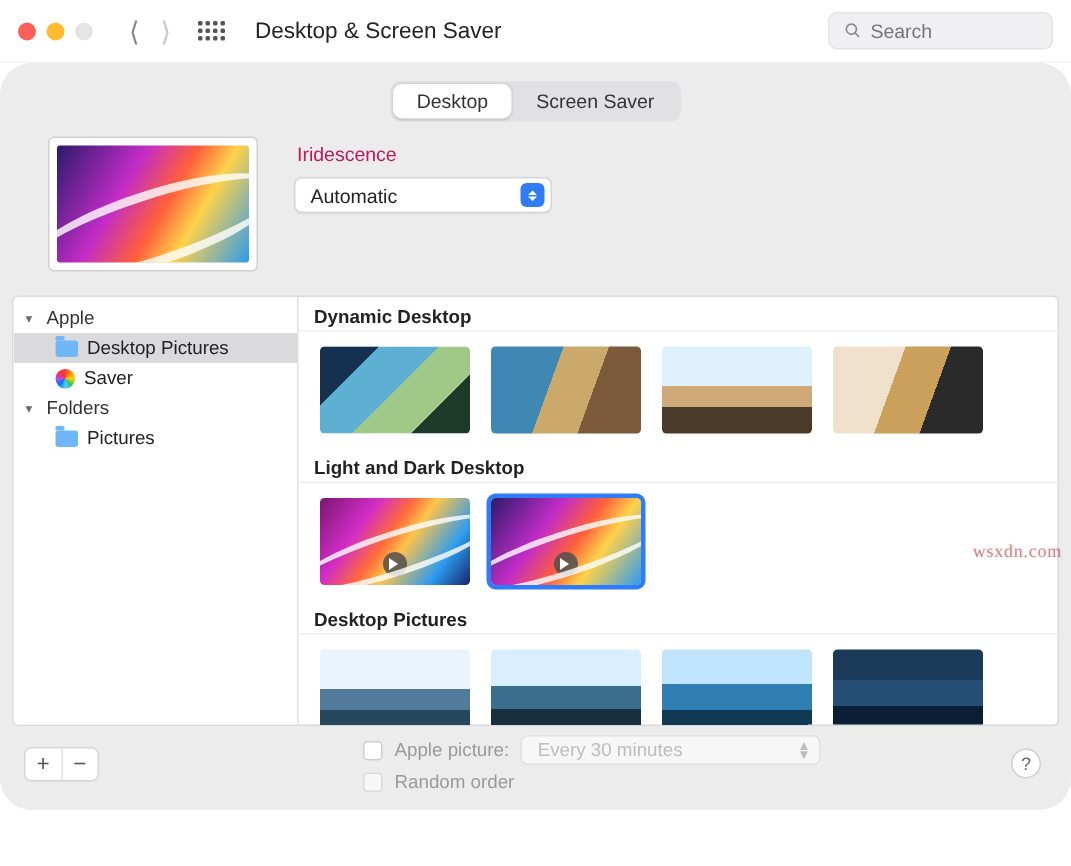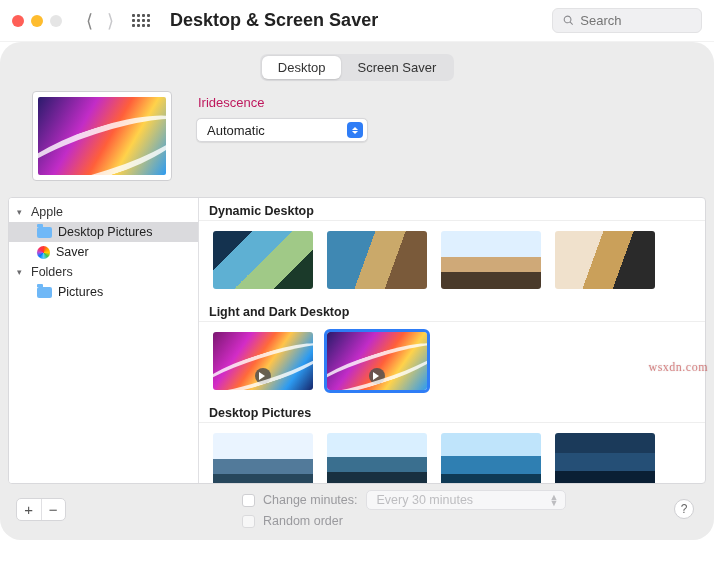--- a/index.html
+++ b/index.html
@@ -20,21 +20,21 @@
   }
   .traffic { display: flex; gap: 7px; margin-right: 8px; }
   .dot { width: 12px; height: 12px; border-radius: 50%; }
   .dot.red { background: #ff5f57; }
   .dot.yel { background: #febc2e; }
   .dot.grn { background: #e5e5e5; }
   .navbtns { display:flex; gap: 14px; color:#888; margin-left:6px; margin-right:8px; }
   .navchev { font-size: 18px; line-height:1; cursor:default; user-select:none;}
   .apps-icon { display:grid; grid-template-columns:repeat(4,3px); grid-template-rows:repeat(3,3px); gap:2px; margin-right:6px; cursor:pointer;}
   .apps-icon span{ width:3px; height:3px; background:#555; border-radius:1px;}
-  .title { font-weight:700; font-size:18px; margin-left:4px; }
+  .title { font-weight:400; font-size:15px; margin-left:4px; }
   .spacer { flex:1; }
   .search {
     display:flex; align-items:center; gap:6px;
     background:#f0f0f2; border-radius:6px;
     padding:4px 10px; width:150px; color:#8a8a8e;
     border:1px solid #e2e2e4;
   }
   .search svg{ width:13px; height:13px; fill:#8a8a8e;}
   .search input{ border:none; background:transparent; outline:none; width:100%; font-size:13px; color:#333;}
   
@@ -231,21 +231,21 @@
   </div>
 
   <div class="footer">
     <div class="pm">
       <button>+</button>
       <button>−</button>
     </div>
     <div class="opts">
       <div class="opt-row">
         <div class="chk"></div>
-        <span>Change minutes:</span>
+        <span>Apple picture:</span>
         <div class="opt-pop">
           <span>Every 30 minutes</span>
           <span class="ud">
                 <span>▲</span>
                 <span>▼</span>
               </span>
         </div>
       </div>
       <div class="opt-row">
         <div class="chk" style="opacity:0.6"></div>

